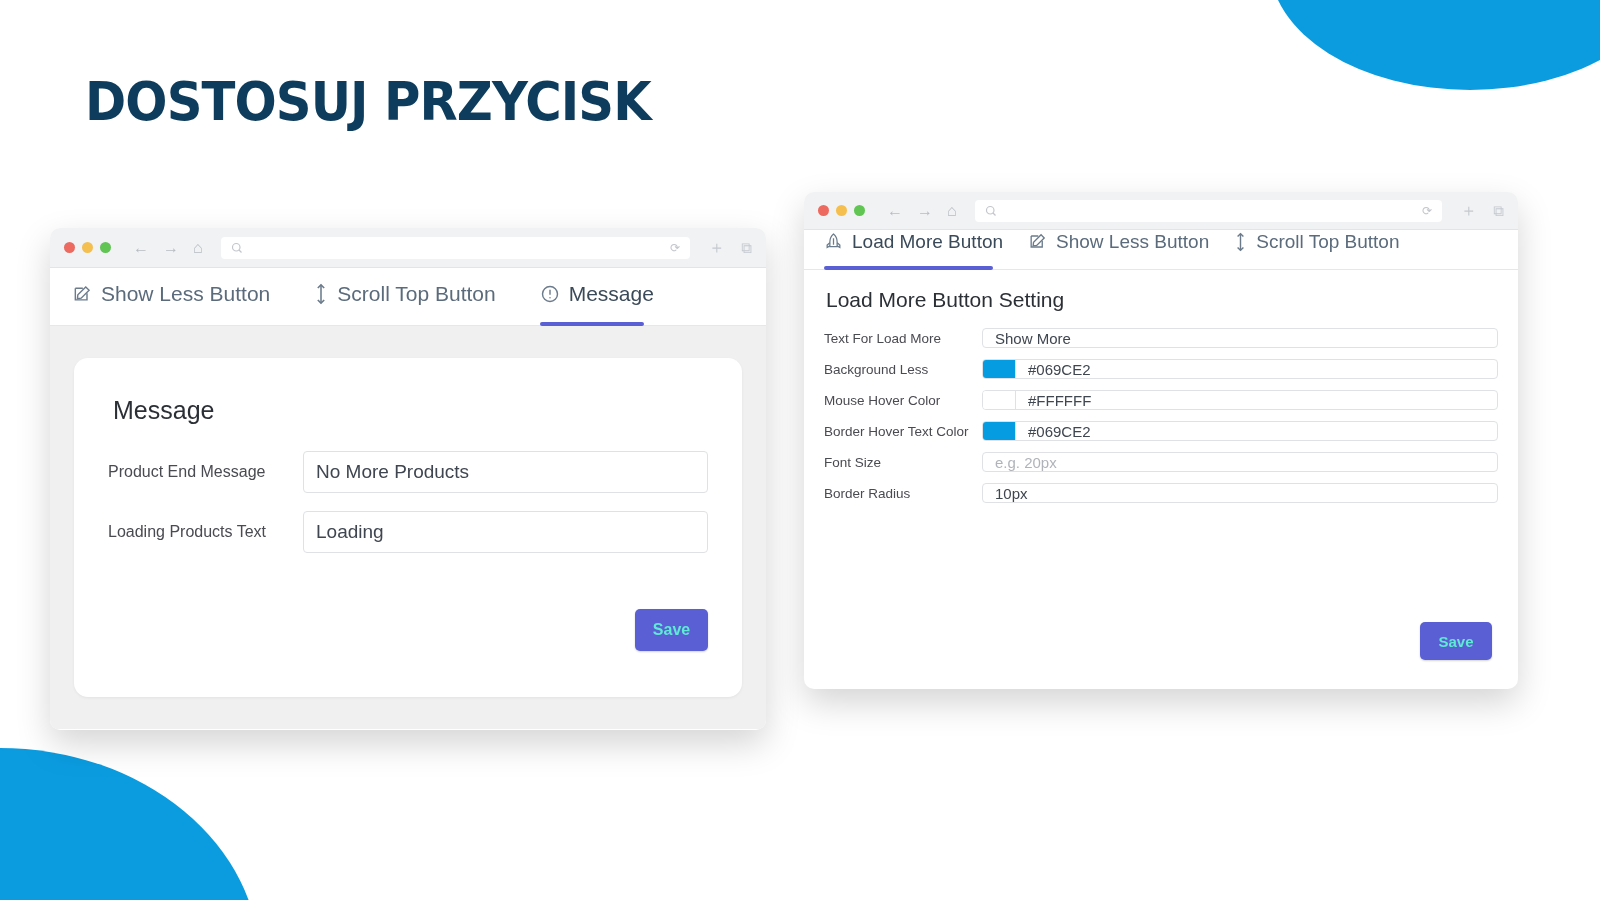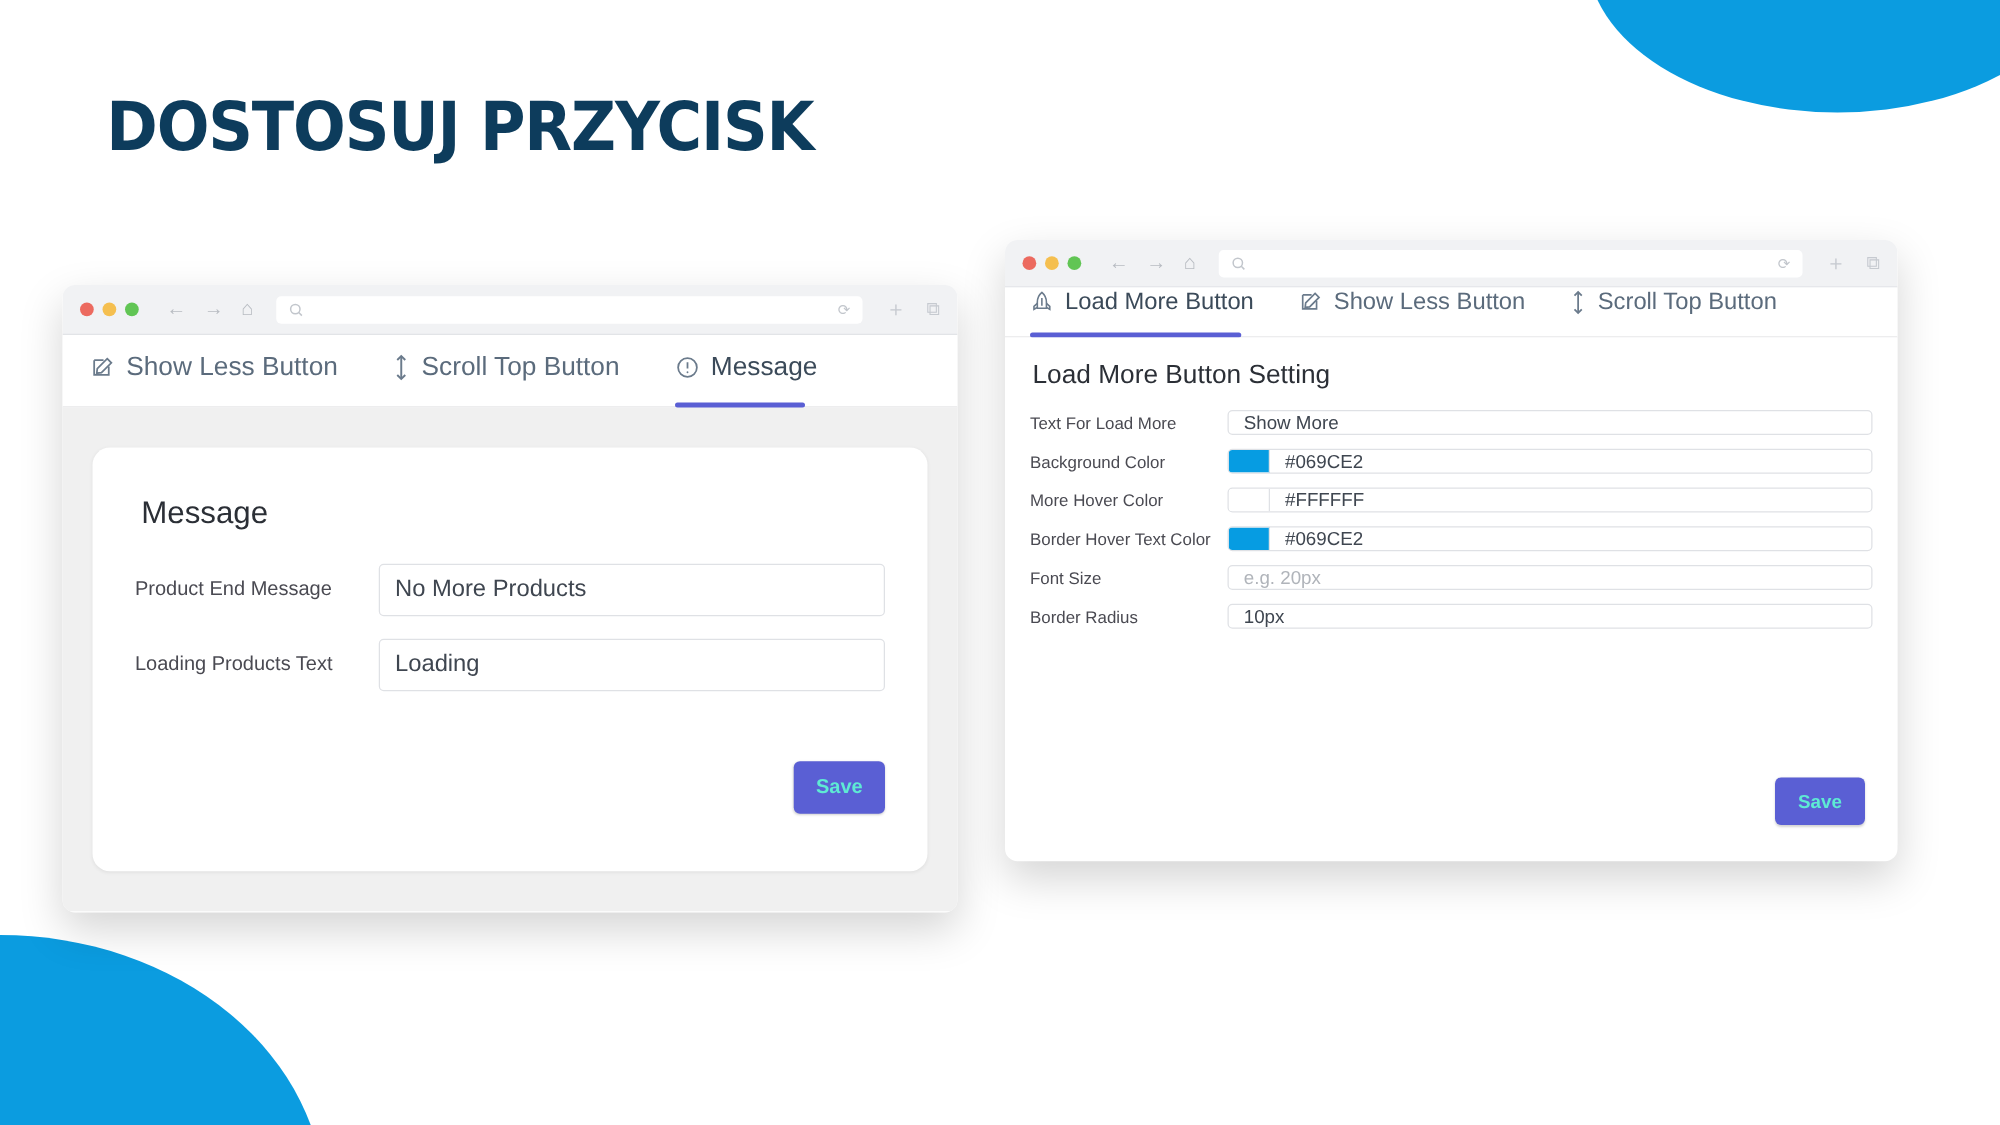--- a/index.html
+++ b/index.html
@@ -94,21 +94,21 @@
   }
   #card-left h2{margin:10px 0 26px 5px;font-size:25px;font-weight:400;color:#2b2f36;}
   .row-left{display:flex;align-items:center;margin-bottom:18px;}
   .row-left .field-label{width:195px;font-size:16px;text-align:left;}
   .row-left .input{flex:1;height:42px;font-size:19px;}
   #card-left .btn-save{position:absolute;right:34px;bottom:46px;width:73px;height:42px;font-size:16px;}
 
   
   #window-right{left:804px;top:192px;width:714px;height:497px;}
   #window-right .chrome{height:38px;}
-  #window-right .tabstrip{height:40px;padding:0 20px;gap:36px;}
+  #window-right .tabstrip{height:40px;padding:0 20px;gap:25px;}
   #window-right .tab{font-size:19px;height:50px;padding-bottom:5px;}
   #window-right .body{background:#fff;height:calc(100% - 91px);padding:16px 20px 10px 20px;box-sizing:border-box;position:relative;}
   #window-right h2{margin:2px 0 16px 2px;font-size:21px;font-weight:400;color:#2b2f36;}
   .row-right{display:flex;align-items:center;margin-bottom:11px;}
   .row-right .field-label{width:158px;font-size:13.5px;}
   .row-right .input{flex:1;height:20px;font-size:15px;}
   .row-right .swatch{width:32px;}
   #window-right .btn-save{position:absolute;right:26px;bottom:16px;width:72px;height:38px;font-size:15px;}
 </style>
 </head>
@@ -250,29 +250,29 @@
     <h2>Load More Button Setting</h2>
 
     <div class="row-right">
       <div class="field-label">Text For Load More</div>
       <div class="input">
         <span class="val">Show More</span>
       </div>
     </div>
 
     <div class="row-right">
-      <div class="field-label">Background Color</div>
+      <div class="field-label">Background Less</div>
       <div class="input">
         <span class="swatch" style="background: rgb(6, 156, 226);"></span>
         <span class="val">#069CE2</span>
       </div>
     </div>
 
     <div class="row-right">
-      <div class="field-label">More Hover Color</div>
+      <div class="field-label">Mouse Hover Color</div>
       <div class="input">
         <span class="swatch" style="background: rgb(255, 255, 255);"></span>
         <span class="val">#FFFFFF</span>
       </div>
     </div>
 
     <div class="row-right">
       <div class="field-label">Border Hover Text Color</div>
       <div class="input">
         <span class="swatch" style="background: rgb(6, 156, 226);"></span>

